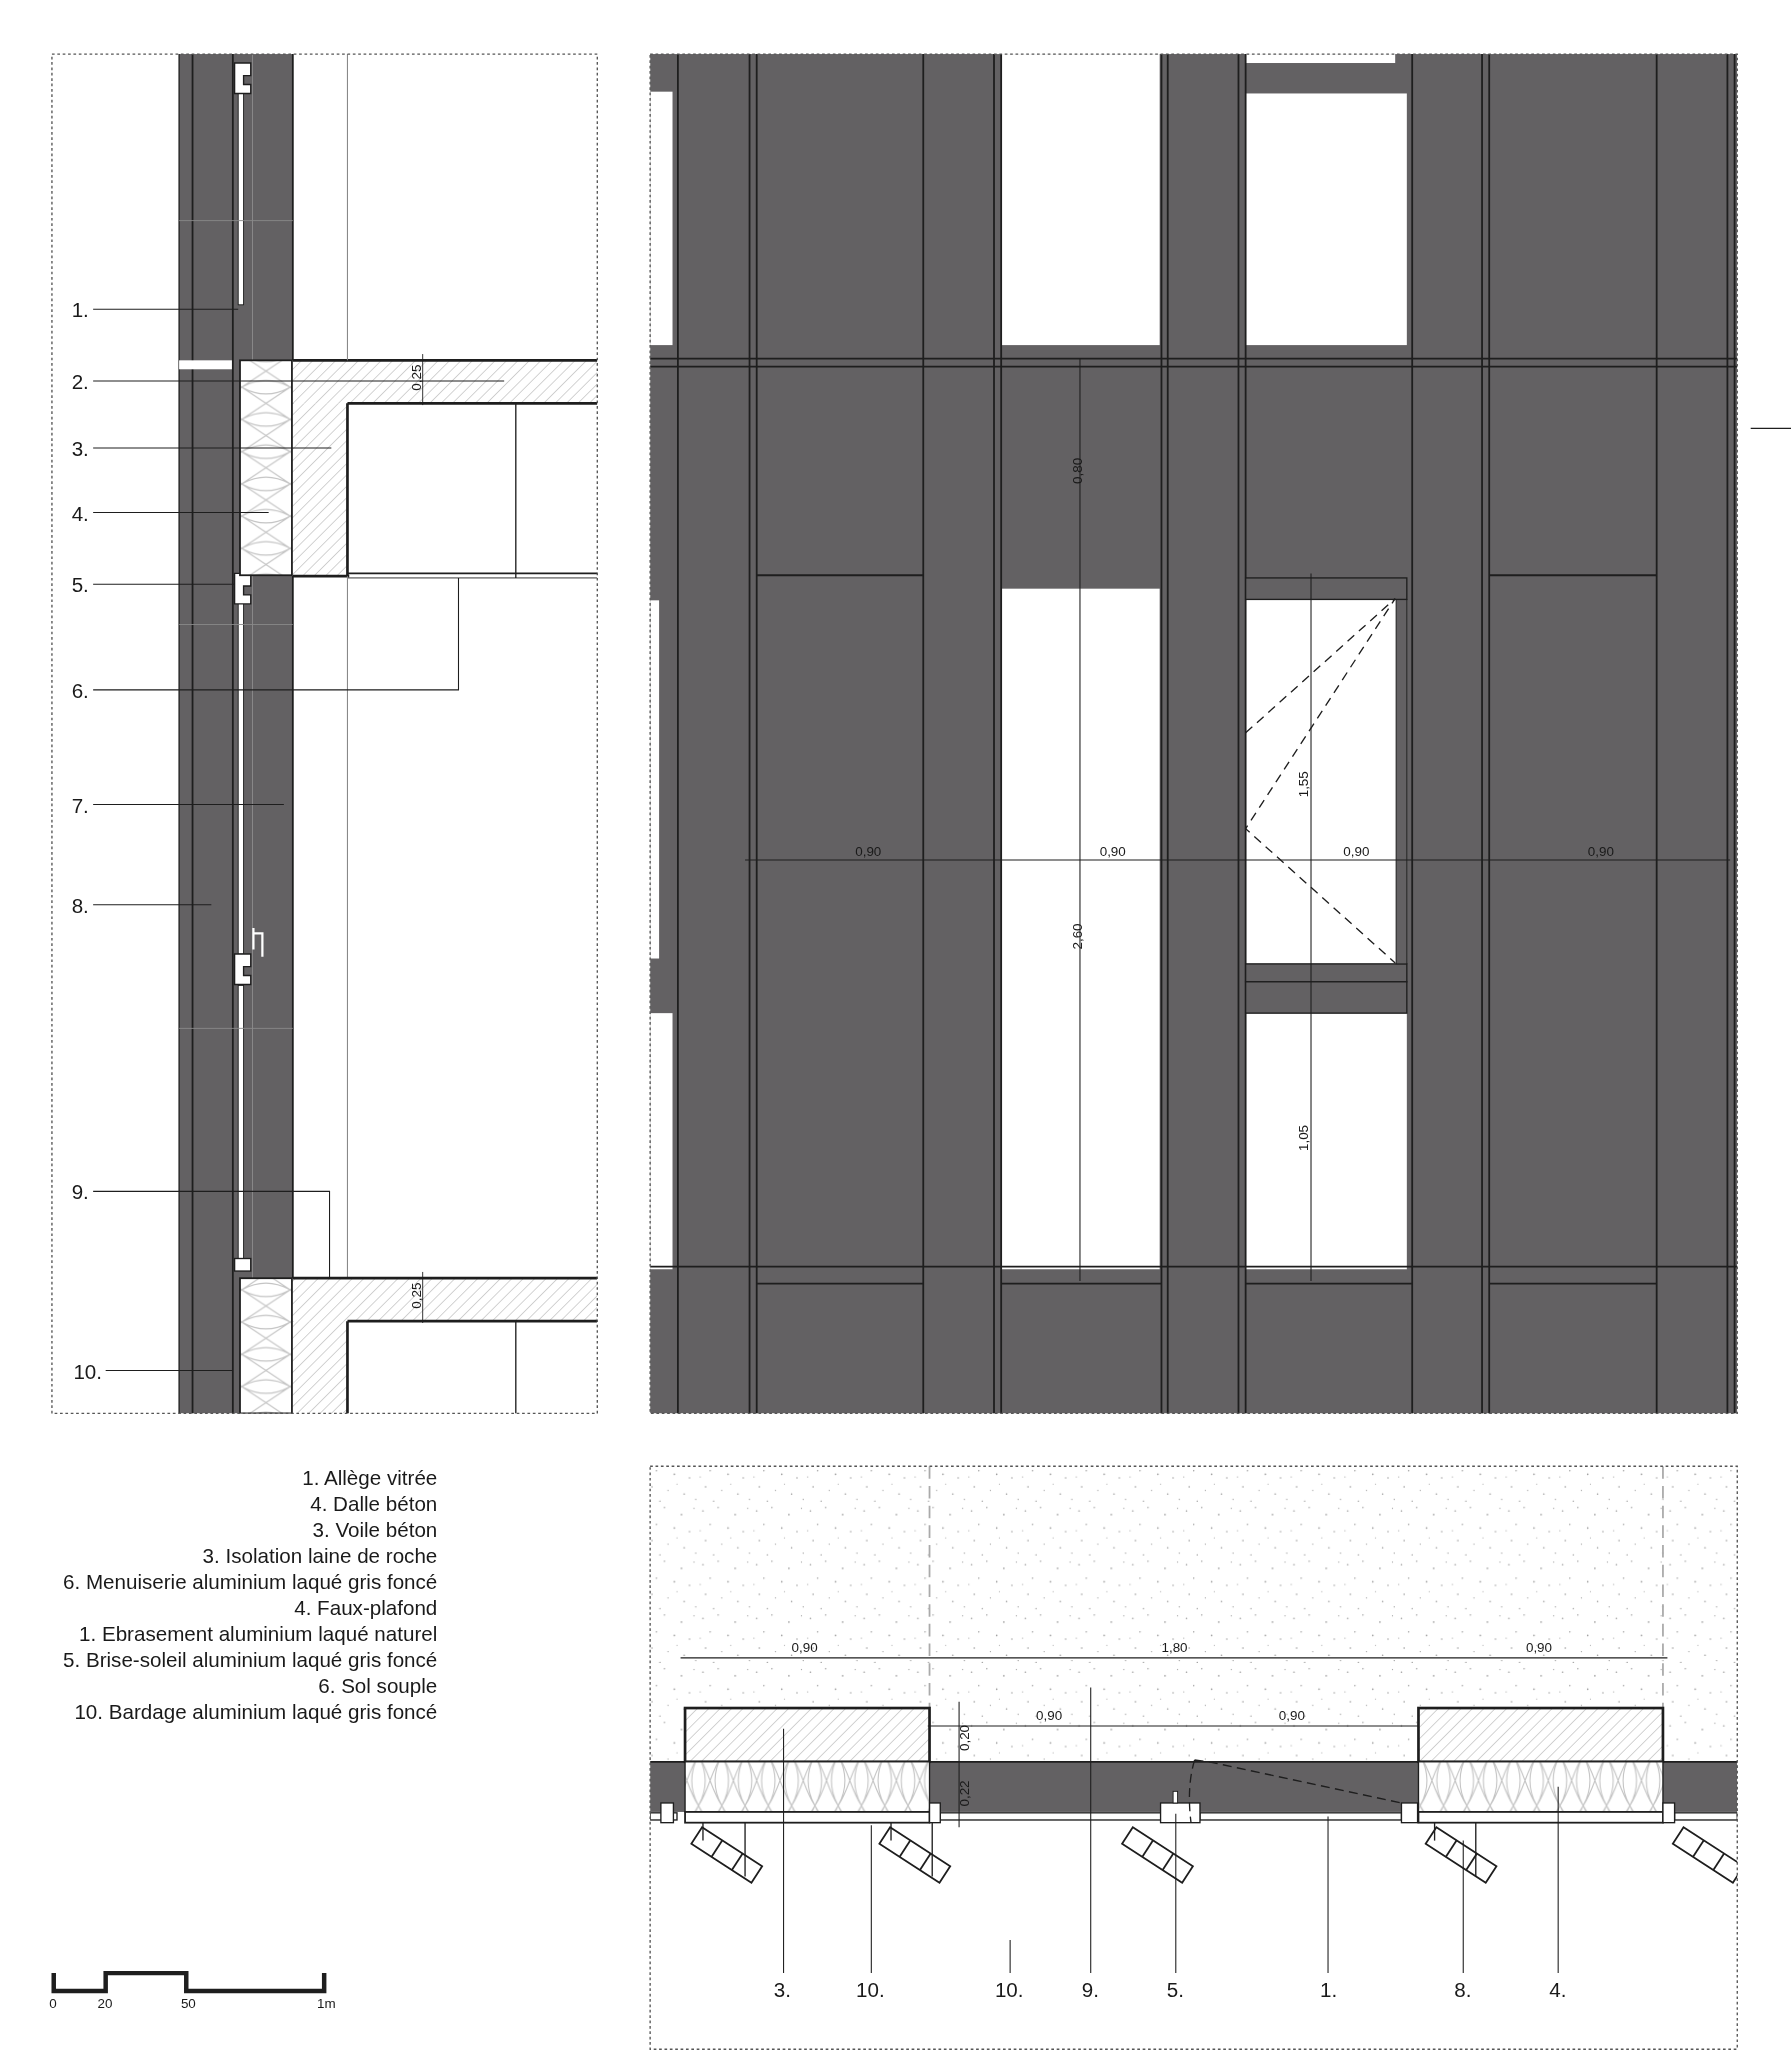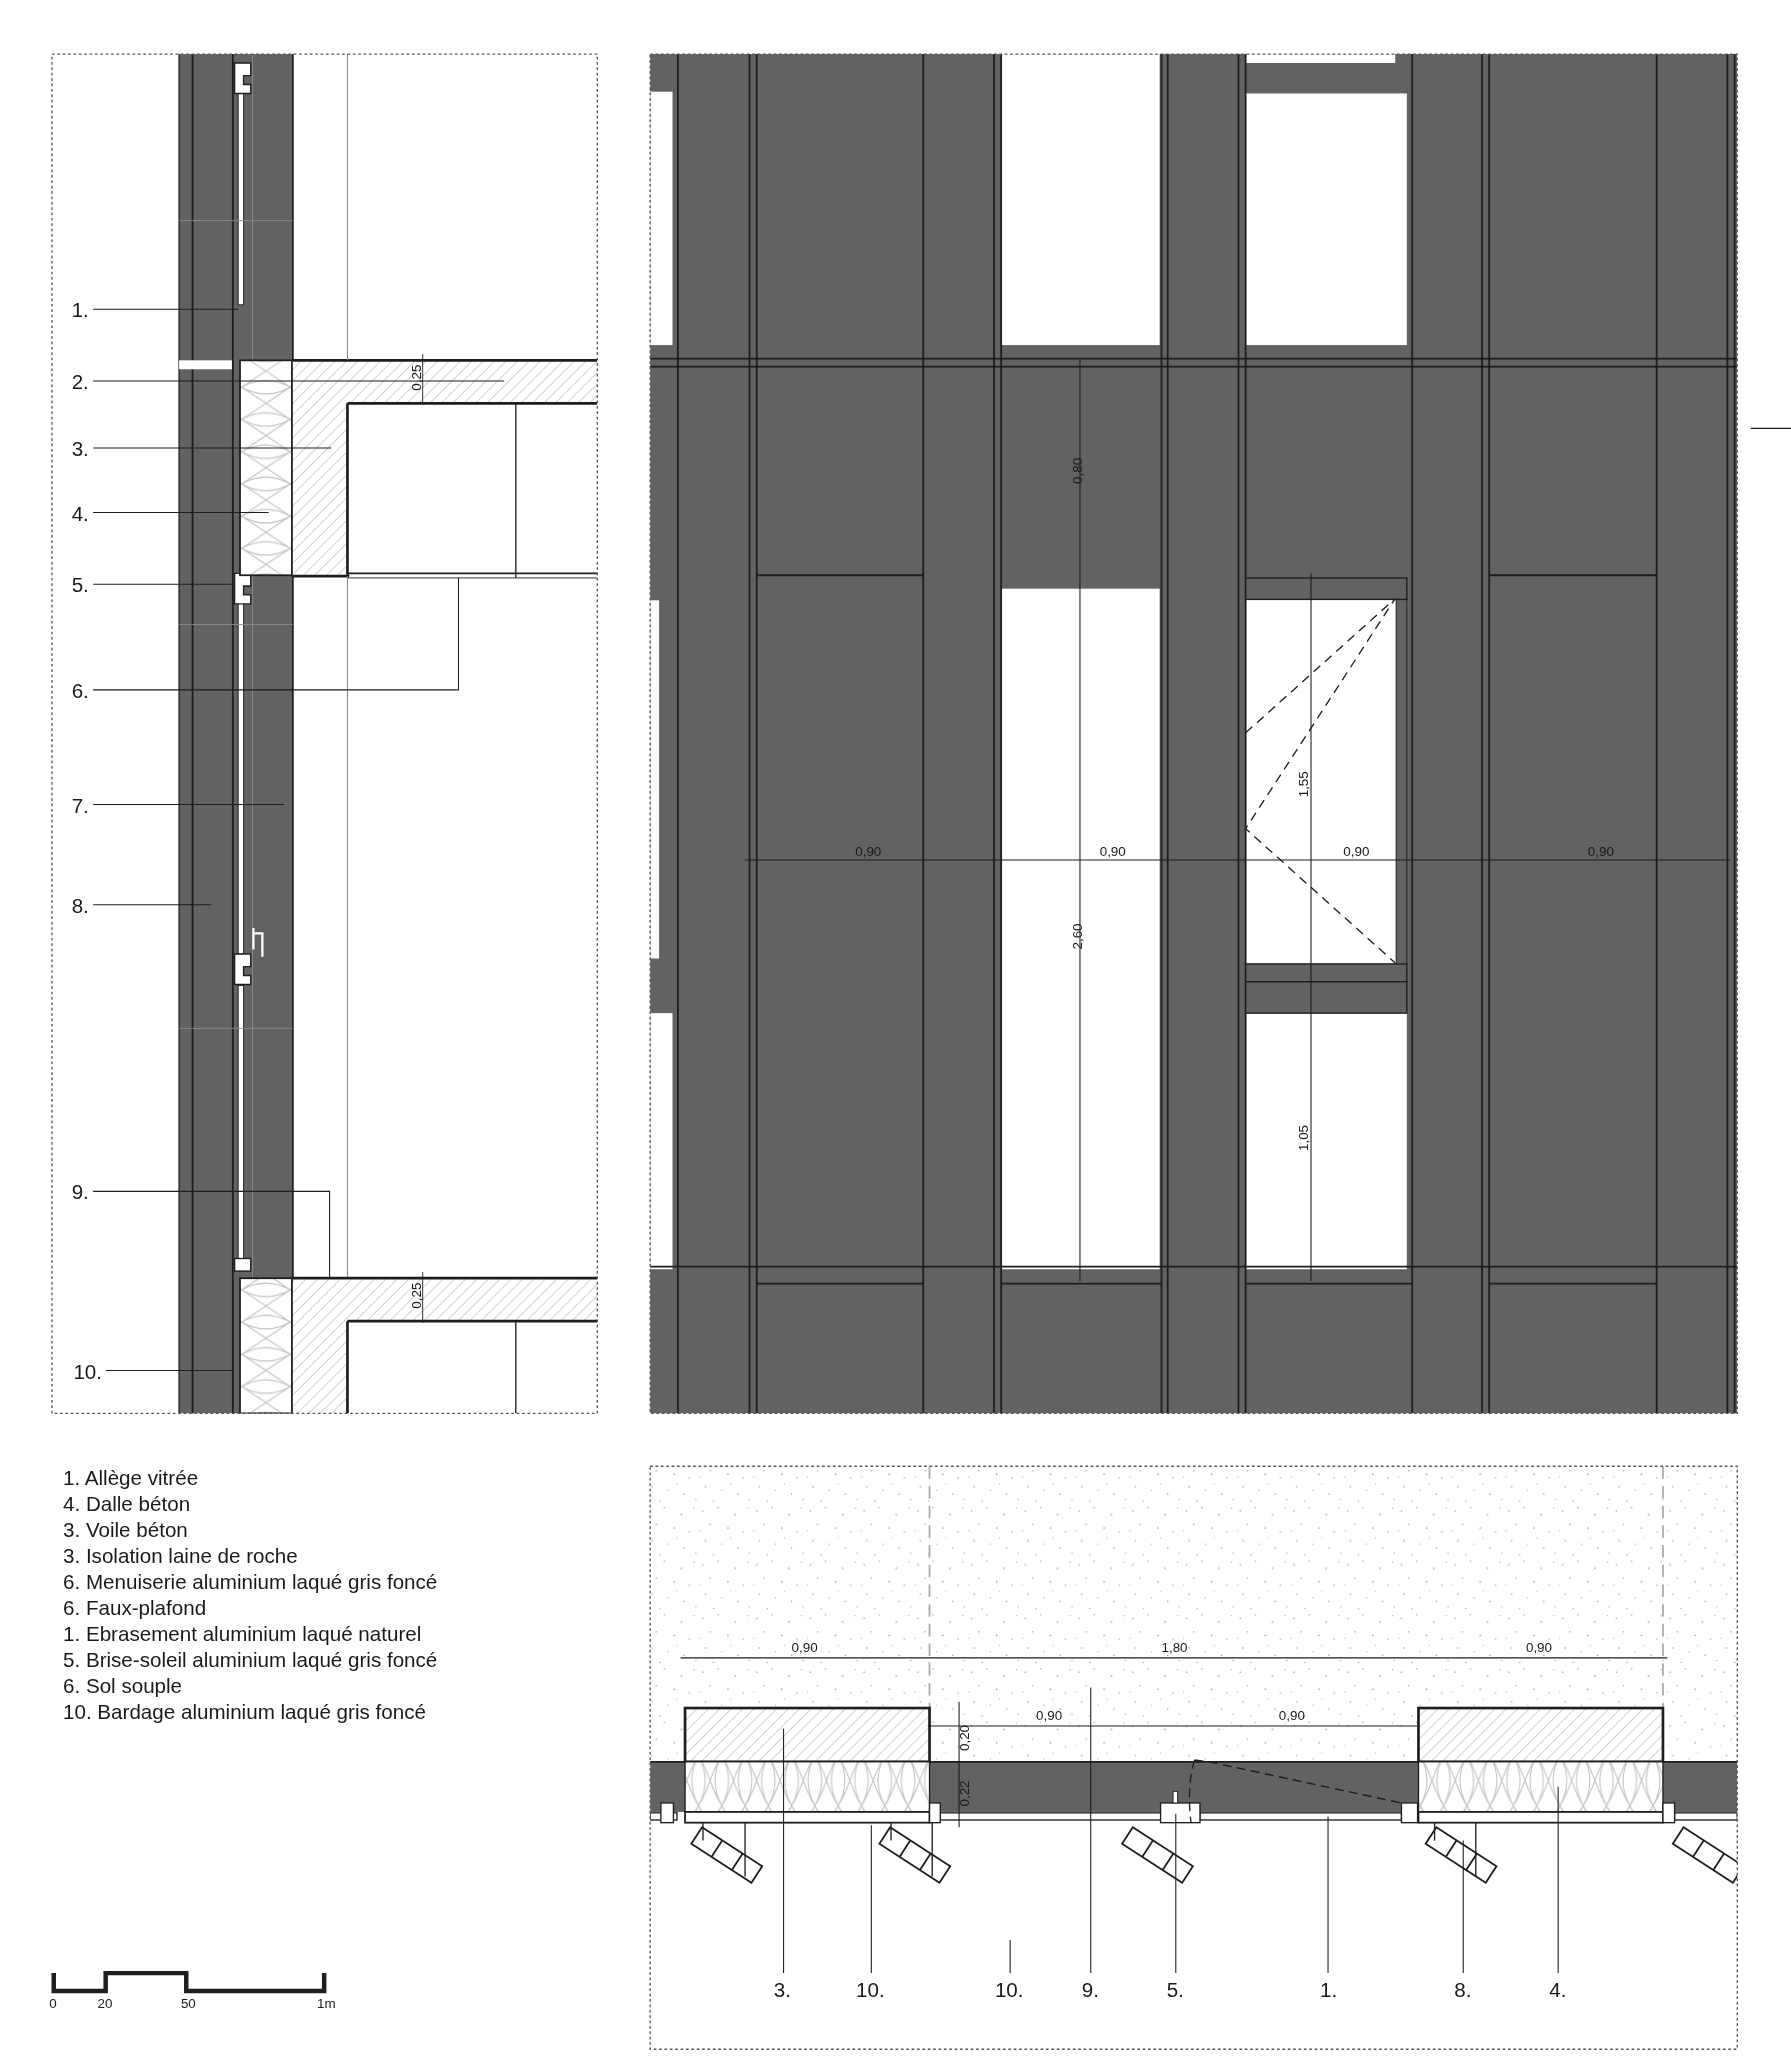--- a/index.html
+++ b/index.html
@@ -1,20 +1,20 @@
 <!DOCTYPE html>
 <html style="font-size:14.3px"><head>
 <meta charset="utf-8">
 <style>
   html, body { margin:0; padding:0; background:#ffffff; }
   body { width:1791px; height:2063px; position:relative; overflow:hidden; font-family:"Liberation Sans", sans-serif; }
   svg { position:absolute; left:0; top:0; }
   .lbl { font-family:"Liberation Sans", sans-serif; fill:#1a1a1a; }
   .legend { position:absolute; left:63px; top:1465px; font-family:"Liberation Sans", sans-serif; font-size:20.6px; line-height:26px; color:#1a1a1a; }
-  .legend div { white-space:nowrap; }
+  .legend div { white-space:nowrap;text-align:right; }
 </style>
 </head>
 <body>
 
 <svg width="1791" height="2063" viewBox="0 0 2000 2303" xmlns="http://www.w3.org/2000/svg">
   <defs>
     <pattern id="hatch" patternUnits="userSpaceOnUse" width="9" height="9" patternTransform="rotate(45)">
       <rect width="9" height="9" fill="#ffffff"></rect>
       <line x1="0" y1="0" x2="0" y2="9" stroke="#b9b9b9" stroke-width="1.4"></line>
     </pattern>
@@ -311,19 +311,19 @@
     <text class="lbl" x="354" y="2242" font-size="15">1m</text>
   </g>
 </svg>
 
 <div class="legend">
   <div>1. Allège vitrée</div>
   <div>4. Dalle béton</div>
   <div>3. Voile béton</div>
   <div>3. Isolation laine de roche</div>
   <div>6. Menuiserie aluminium laqué gris foncé</div>
-  <div>6. Faux-plafond</div>
+  <div>4. Faux-plafond</div>
   <div>1. Ebrasement aluminium laqué naturel</div>
   <div>5. Brise-soleil aluminium laqué gris foncé</div>
   <div>6. Sol souple</div>
   <div>10. Bardage aluminium laqué gris foncé</div>
 </div>
 
 
 </body></html>

